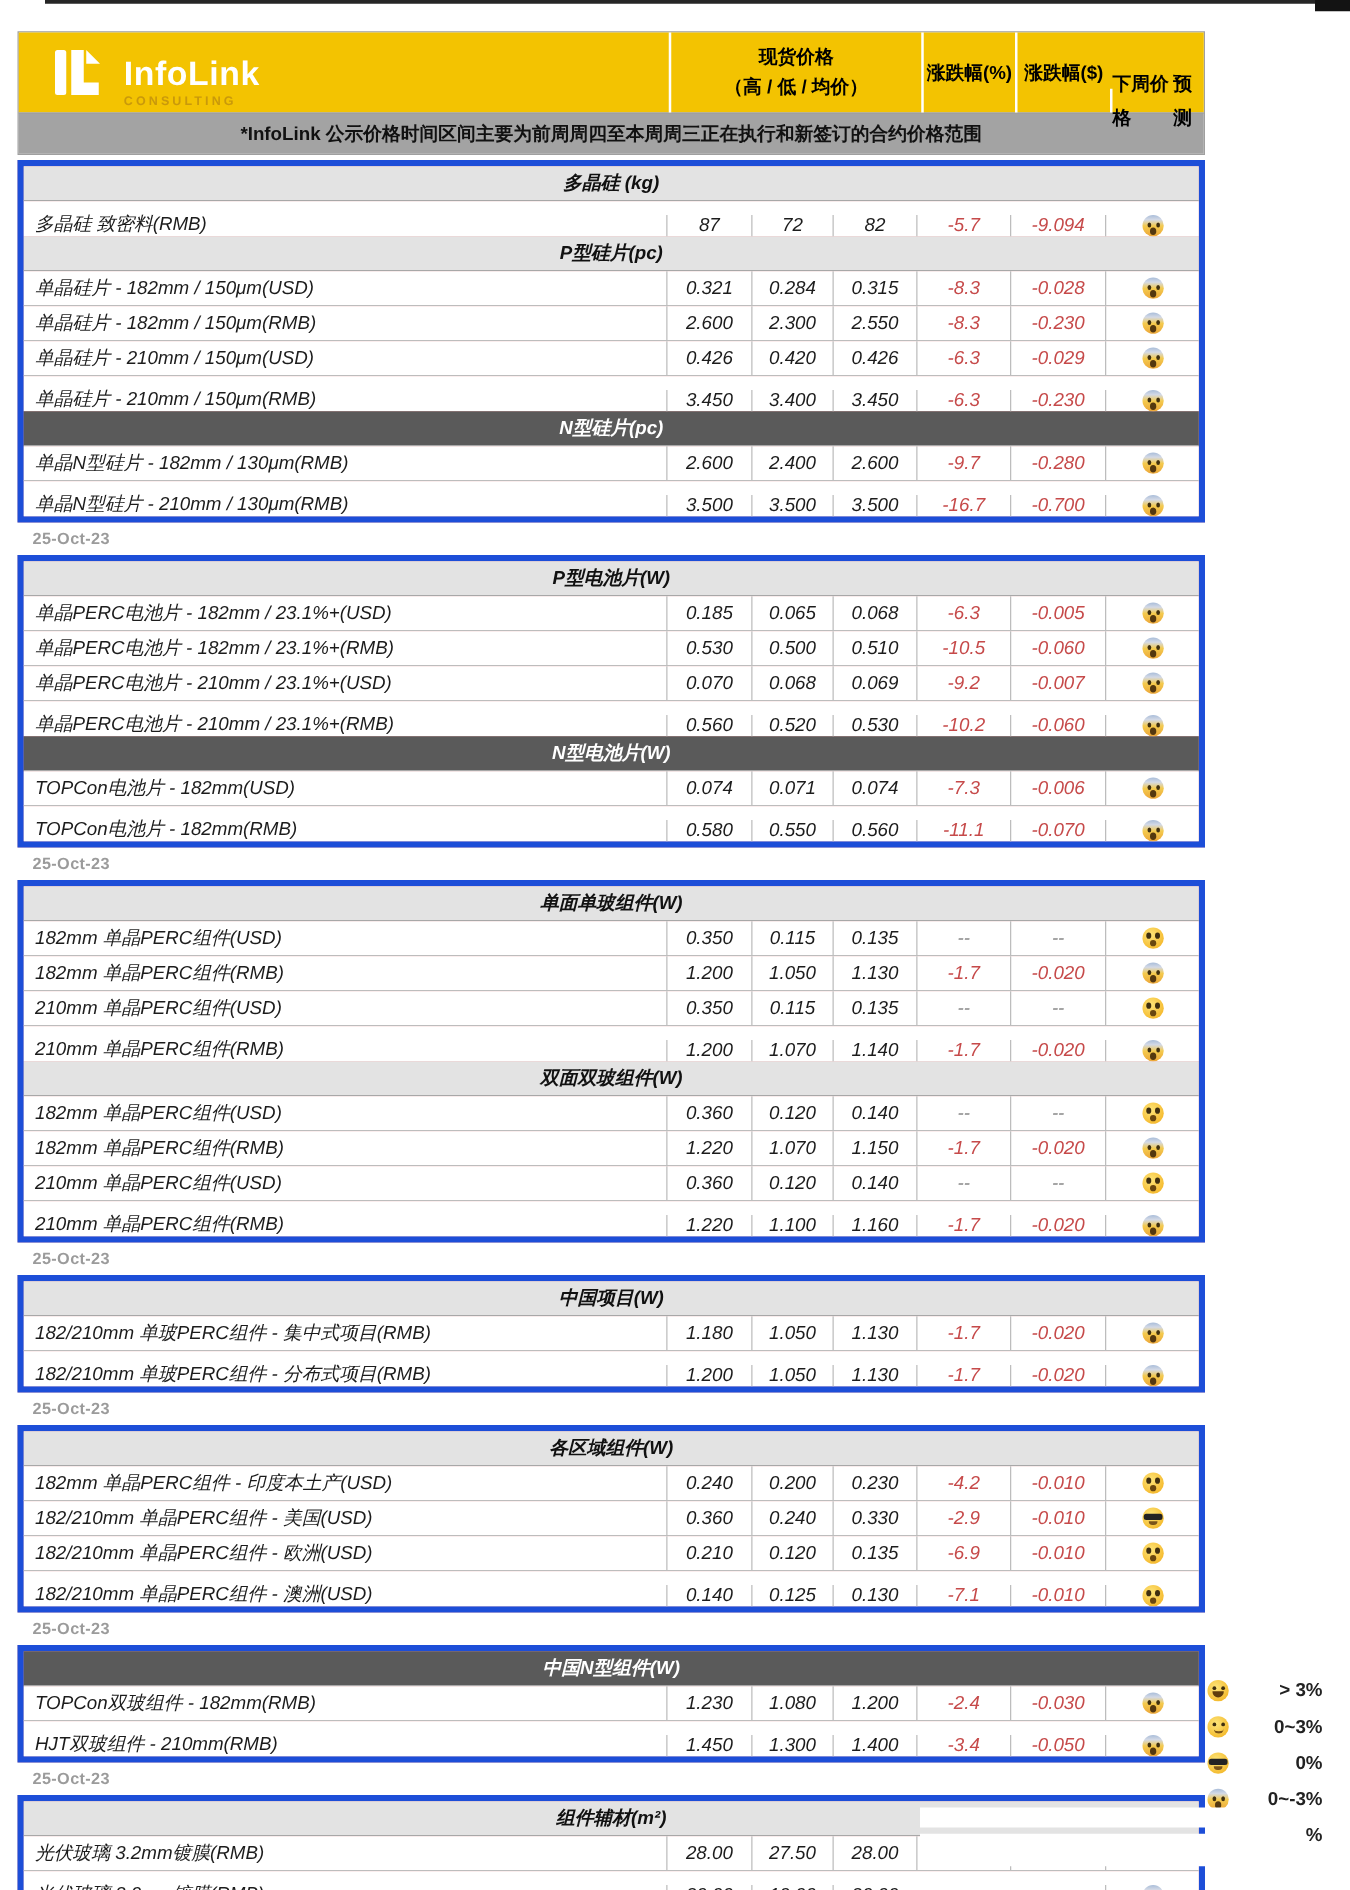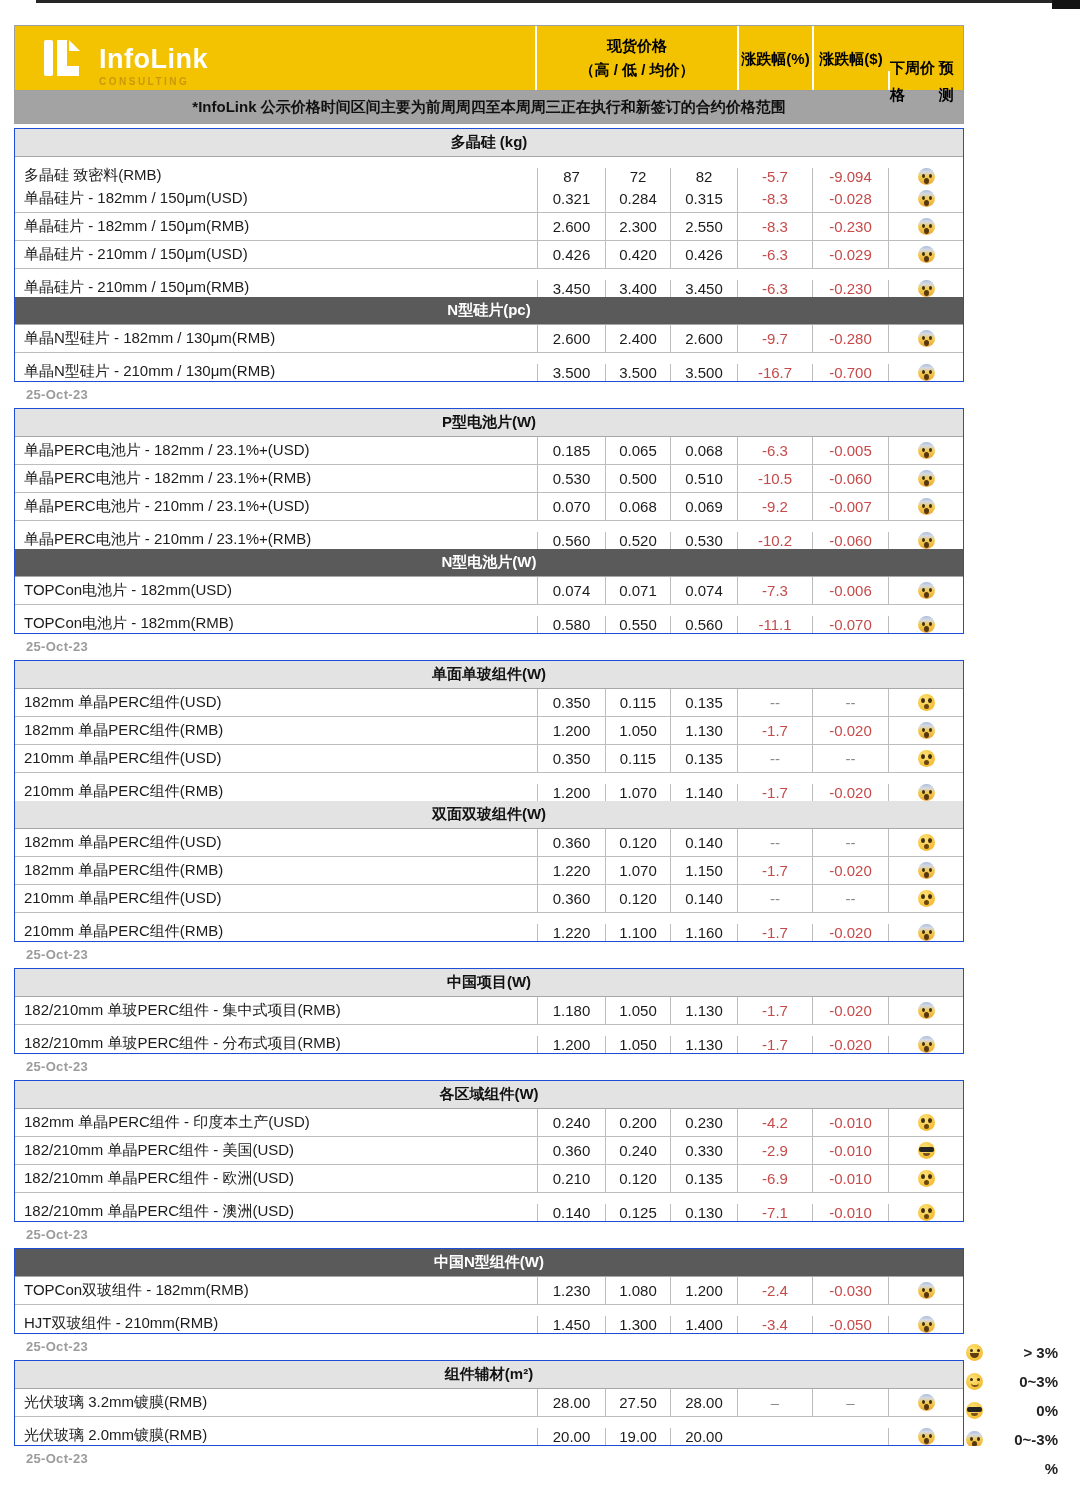--- a/index.html
+++ b/index.html
@@ -17,21 +17,21 @@
   .brand-sub { font-size:10px; font-weight:700; color:#C9990B; letter-spacing:2.5px; margin-top:3px; }
   .yh-group { width:202px; border-left:2px solid #fff; display:flex; flex-direction:column;
               align-items:center; justify-content:center; font-weight:700; font-size:15px; line-height:1.6;margin-left:20px; }
   .yh-col { display:flex; flex-direction:row; align-items:center; justify-content:center;
             border-left:2px solid #fff; font-weight:700; font-size:15px; line-height:1.8; }
   .yh-pct { width:75px; } .yh-usd { width:76px; } .yh-fc { width:75px;margin-top:45px; }
   .note { height:33px; border-top:1px solid #9f9f9f; background:#a3a3a3; display:flex;
           align-items:center; justify-content:center; font-weight:700; font-size:15px; color:#111; }
 
   .block-wrap { width:950px; margin-left:14px; }
-  .tbl-block { border:1px solid #1d4ed8; background:#fca5a5; }
+  .tbl-block { border:5px solid #1d4ed8; background:#fca5a5;font-style:italic; }
   .sec-header { height:28px; display:flex; align-items:center; justify-content:center;
                 font-weight:700; font-size:15px; border-bottom:1px solid #a8a8a8; }
   .sec-header.light { background:#E3E3E3; color:#111; }
   .sec-header.dark  { background:#5A5A5A; color:#fff; }
   .t-row { display:flex; height:28px; border-bottom:1px solid #bdbdbd; background:#fff; }
   .t-row:last-child { border-bottom:none;align-items:flex-end; }
   .cell { border-left:1px solid #bdbdbd; display:flex; align-items:center; justify-content:center;
           font-size:15px; color:#1c1c1c; }
   .cell.name { border-left:none; justify-content:flex-start; padding-left:9px; flex:1; }
   .c-high { width:68px; } .c-low { width:65px; } .c-avg { width:67px; }
@@ -124,20 +124,23 @@
     <div class="cell c-pct neg">-5.7</div>
     <div class="cell c-usd neg">-9.094</div>
     <div class="cell c-emoji">
                   <span class="emoji emoji-scream"></span>
                 </div>
   </div>
 </div>
   </div>
 
   <div class="section">
+    <div class="sec-header light">
+      <span>P型硅片(pc)</span>
+    </div>
     <div class="rows">
   <div class="t-row">
     <div class="cell name">单晶硅片 - 182mm / 150μm(USD)</div>
     <div class="cell c-high">0.321</div>
     <div class="cell c-low">0.284</div>
     <div class="cell c-avg">0.315</div>
     <div class="cell c-pct neg">-8.3</div>
     <div class="cell c-usd neg">-0.028</div>
     <div class="cell c-emoji">
                   <span class="emoji emoji-scream"></span>

